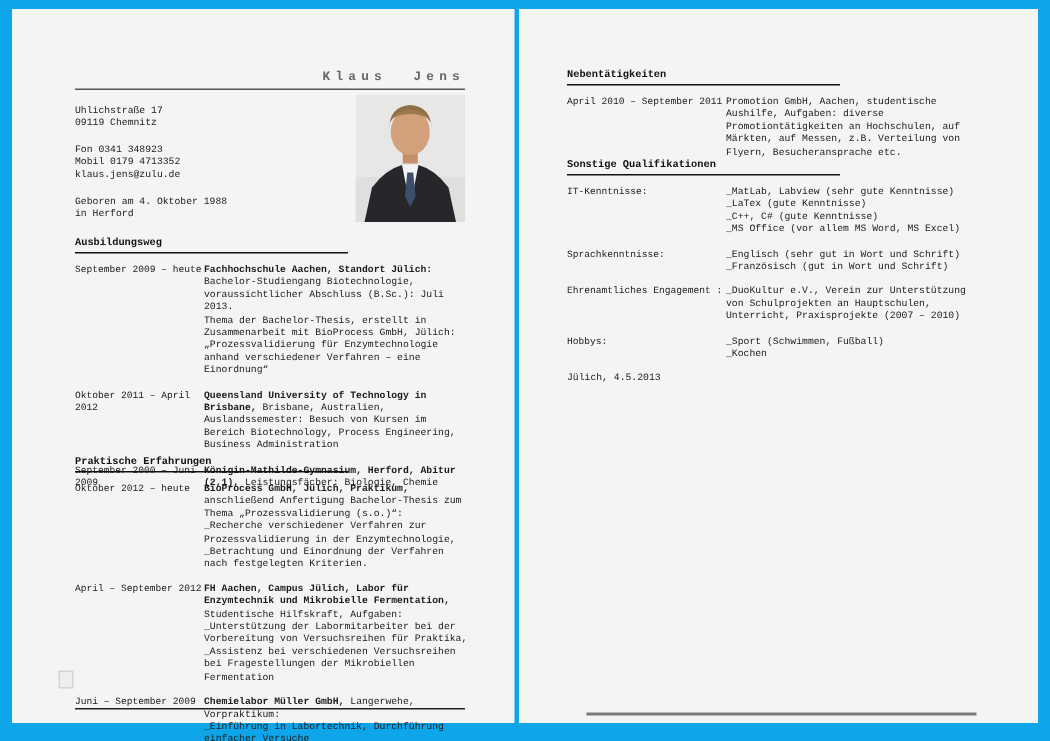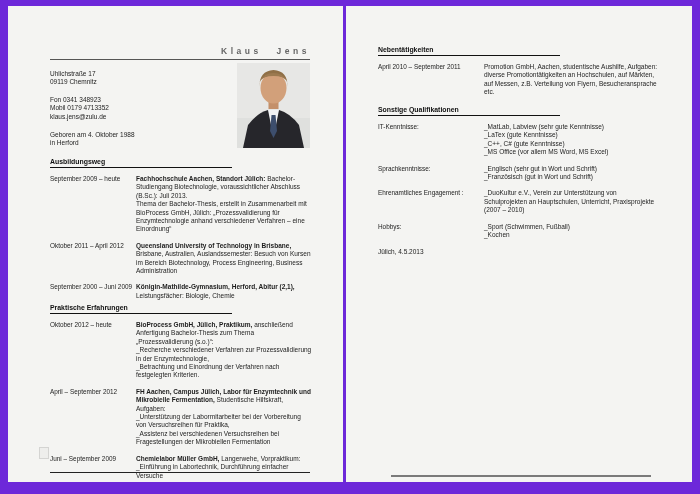--- a/index.html
+++ b/index.html
@@ -1,17 +1,17 @@
 <!DOCTYPE html>
 <html><head>
 <meta charset="utf-8">
 <style>
   html,body{margin:0;padding:0;background:#0c0c0c;}
-  .canvas{position:relative;width:700px;height:494px;background:#6d28d9;overflow:hidden;
-          font-family:Liberation Sans, sans-serif;color:#1c1c1c;}
+  .canvas{position:relative;width:700px;height:494px;background:#0ea5e9;overflow:hidden;
+          font-family:Liberation Mono, monospace;color:#1c1c1c;}
   .page{position:absolute;top:6px;height:476px;background:#f4f4f2;}
   .page1{left:8px;width:335px;}
   .page2{left:346px;width:346px;}
   .abs{position:absolute;}
   .small{font-size:6.5px;line-height:8.4px;}
   .b{font-weight:bold;}
   
   .name{font-size:8.5px;letter-spacing:3.5px;word-spacing:9px;color:#666;
         text-align:right;padding-bottom:3px;border-bottom:1.5px solid #555;font-weight:bold;}
   

